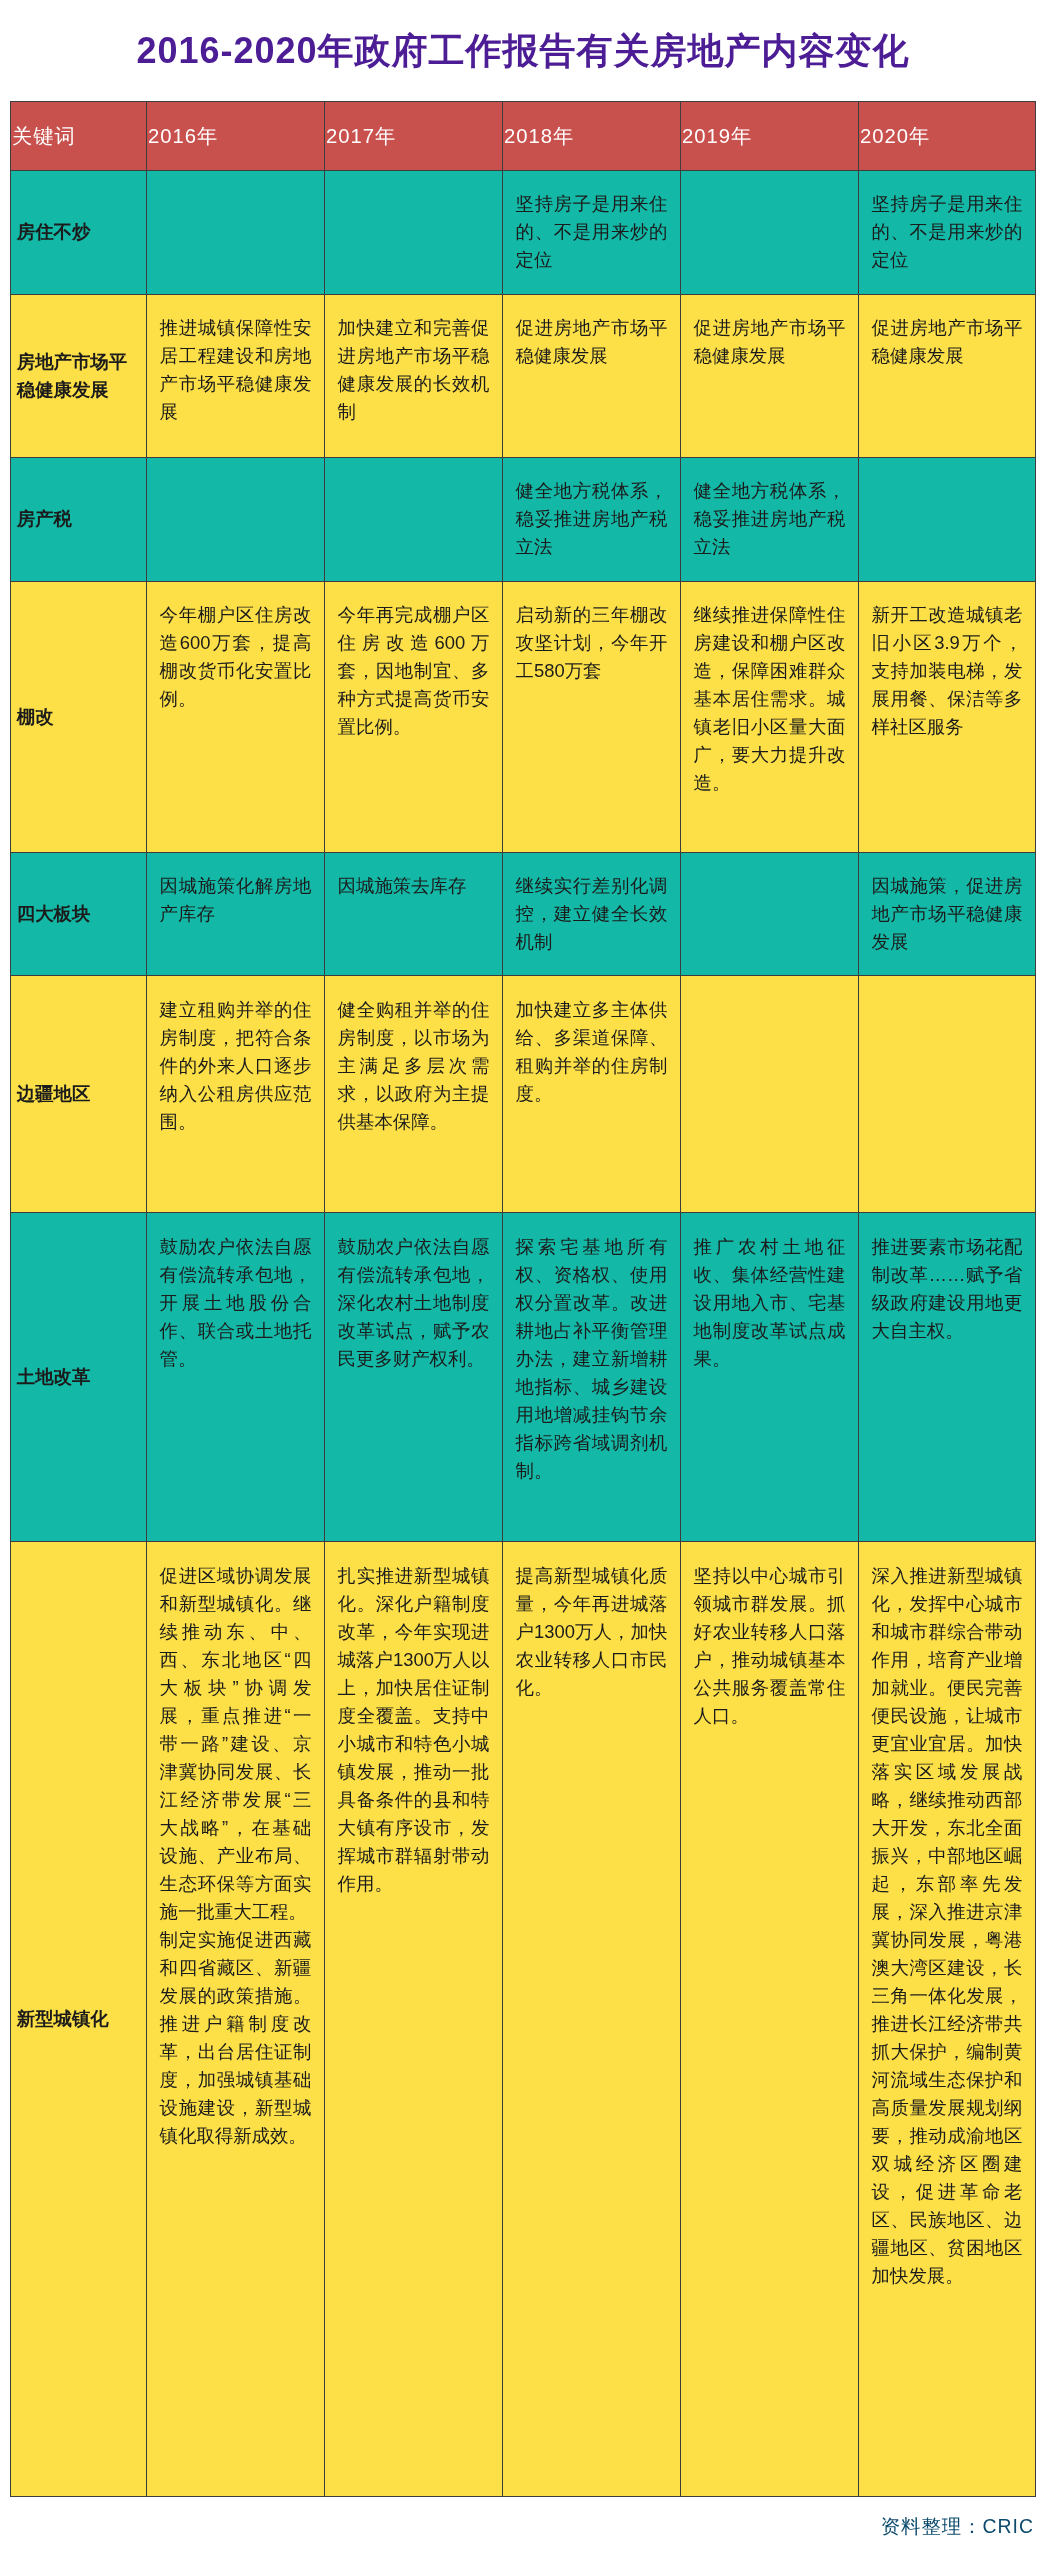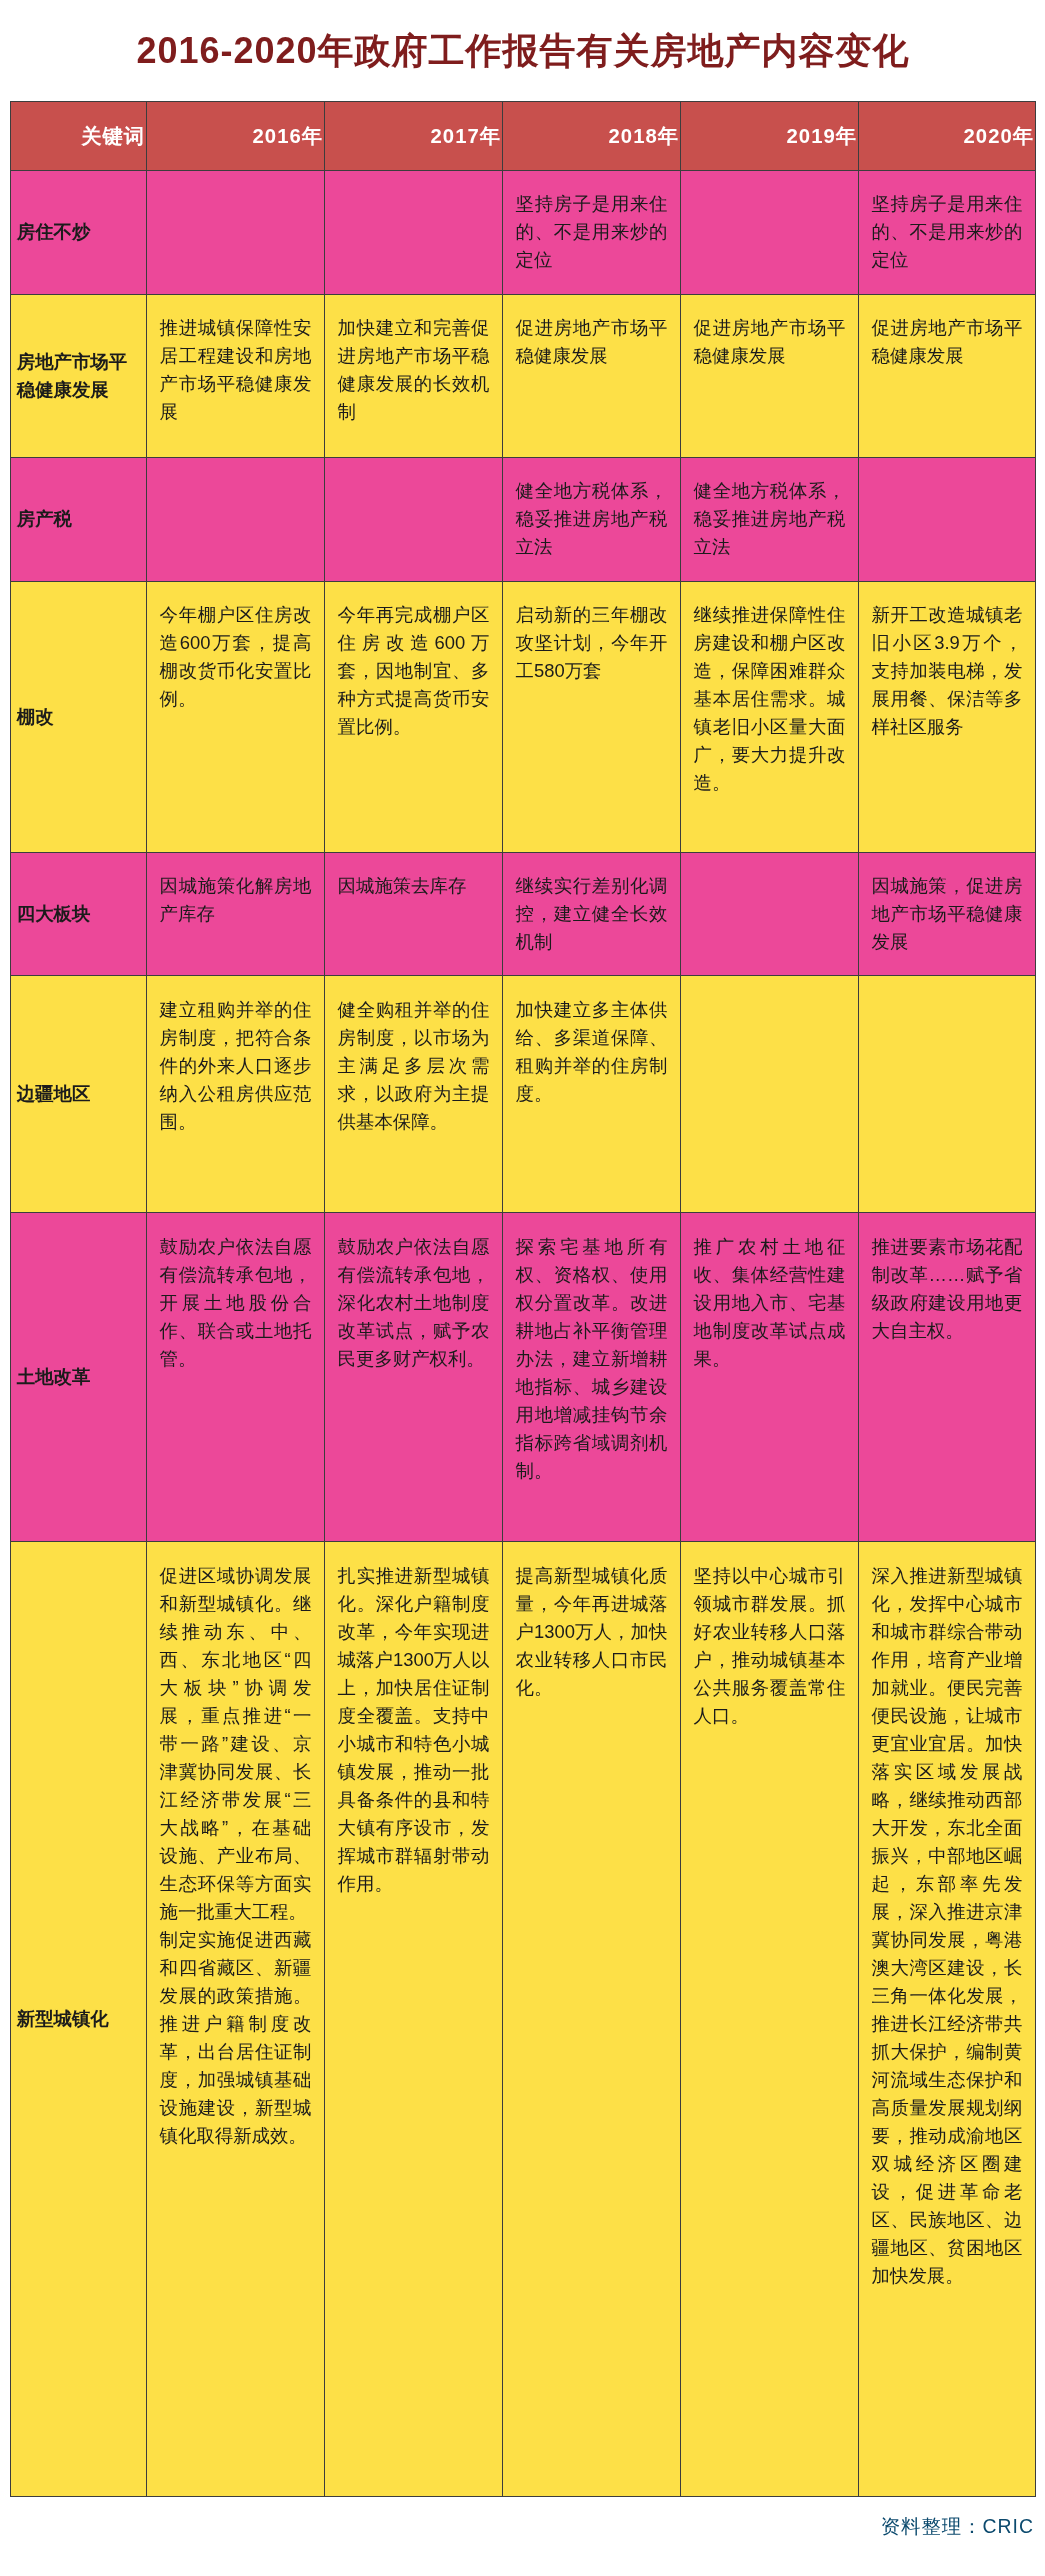--- a/index.html
+++ b/index.html
@@ -7,51 +7,51 @@
     width:1046px;
     font-family:"Liberation Sans","DejaVu Sans",sans-serif;
     color:#1b1b1b;
   }
   .page-title {
     padding:27px 9.7px 25px;
     text-align:center;
     font-size:36px;
     font-weight:bold;
     letter-spacing:1px;
-    color:#7f1d1d;
+    color:#4c1d95;
   }
   table.report {
     width:1026px;
     margin:0 auto;
     border-collapse:collapse;
     table-layout:fixed;
   }
   table.report th, table.report td {
     border:1px solid #3d3d3d;
     box-sizing:border-box;
   }
   table.report th {
     background:#c8504d;
     color:#ffffff;
     font-size:20.3px;
-    font-weight:bold;
+    font-weight:normal;
     height:69px;
-    text-align:right;
+    text-align:left;
     letter-spacing:1px;
   }
   table.report td {
     font-size:18.4px;
     line-height:28px;
     vertical-align:top;
     padding:19.4px 12.6px;
     text-align:justify;
     text-justify:inter-character;
     word-break:break-all;
     white-space:pre-line;
-    background:#ec4899;
+    background:#14b8a6;
   }
   table.report td.kw {
     text-align:left;
     vertical-align:middle;
     font-weight:bold;
     padding:3.9px 5.8px;
     white-space:normal;
   }
   tr.pink td { background:#fde047; }
   td.diag {

